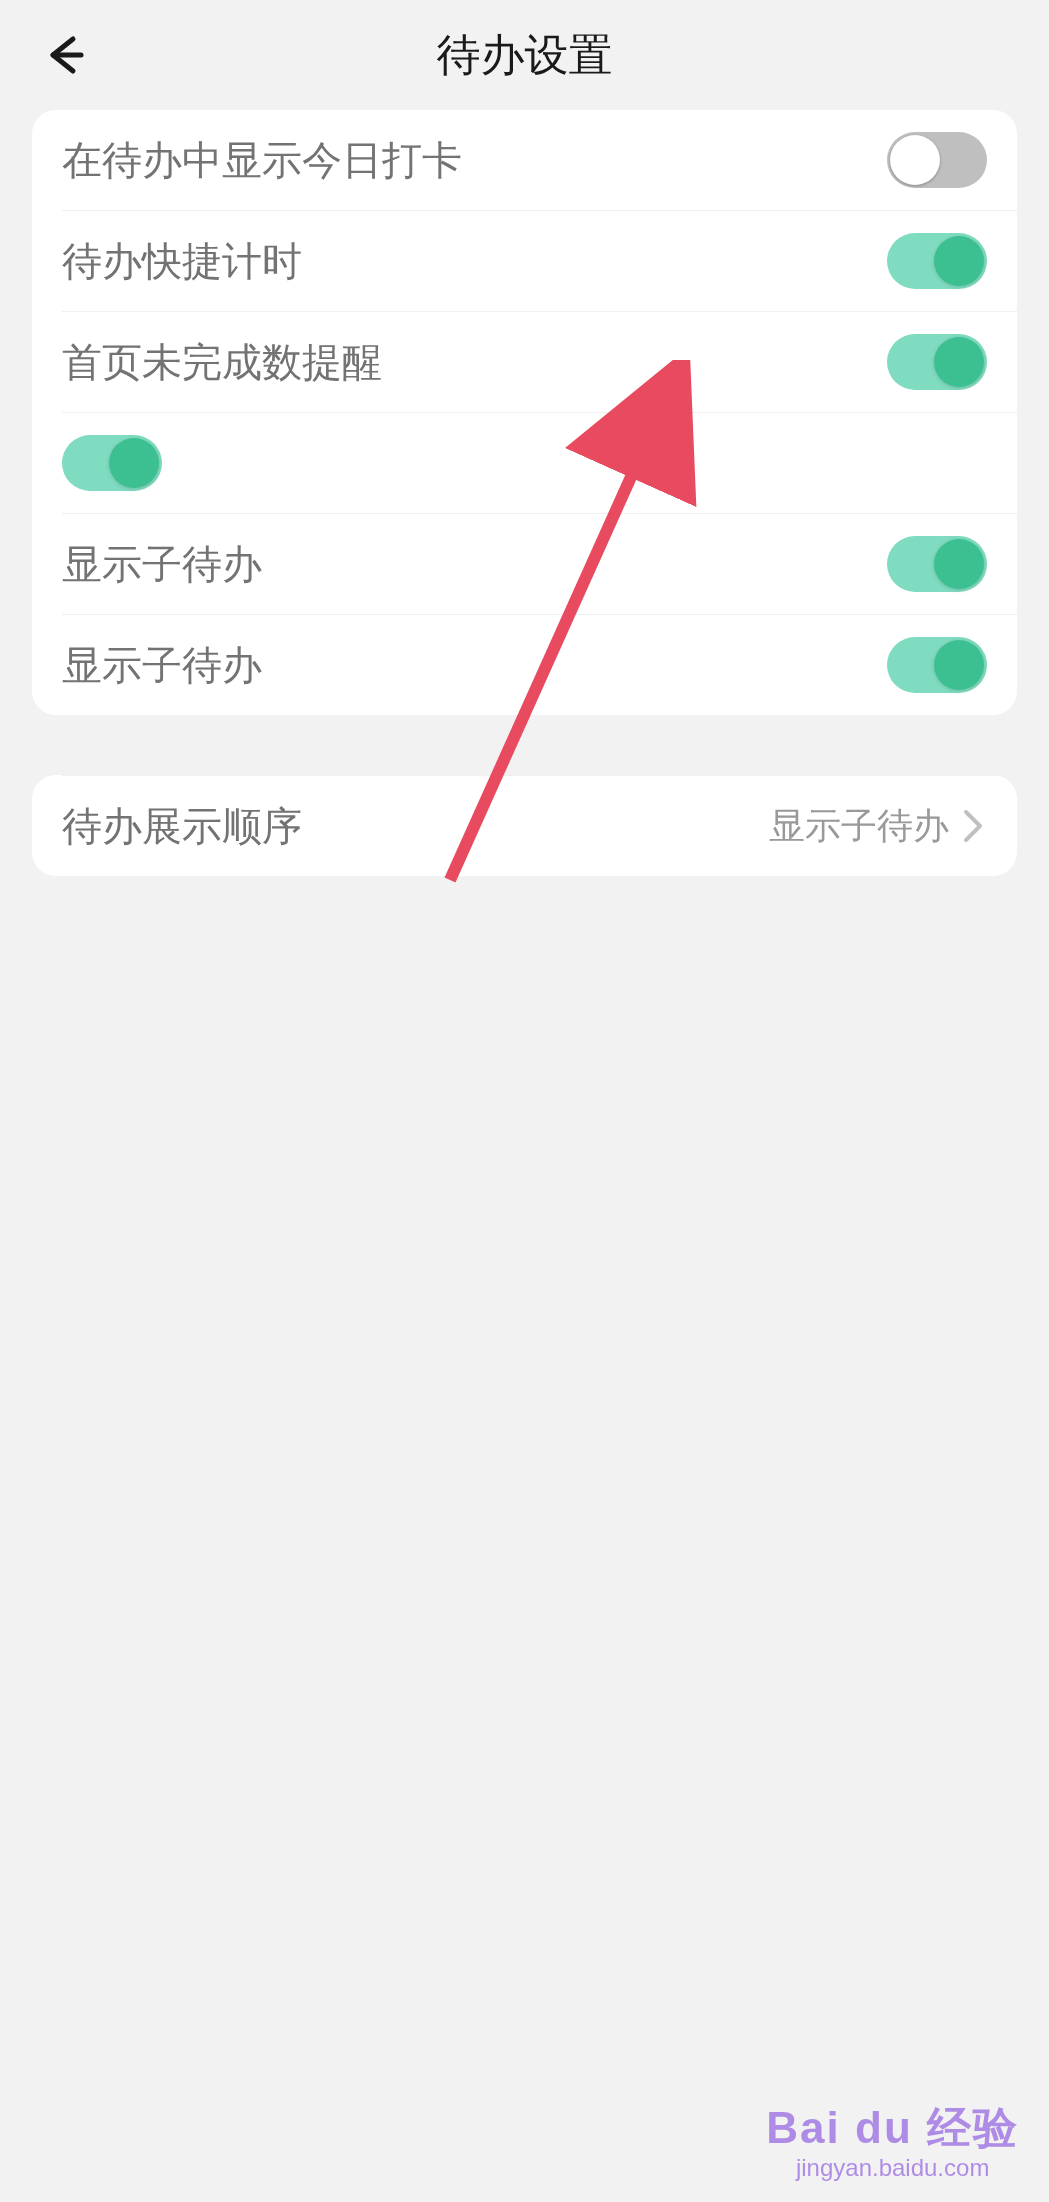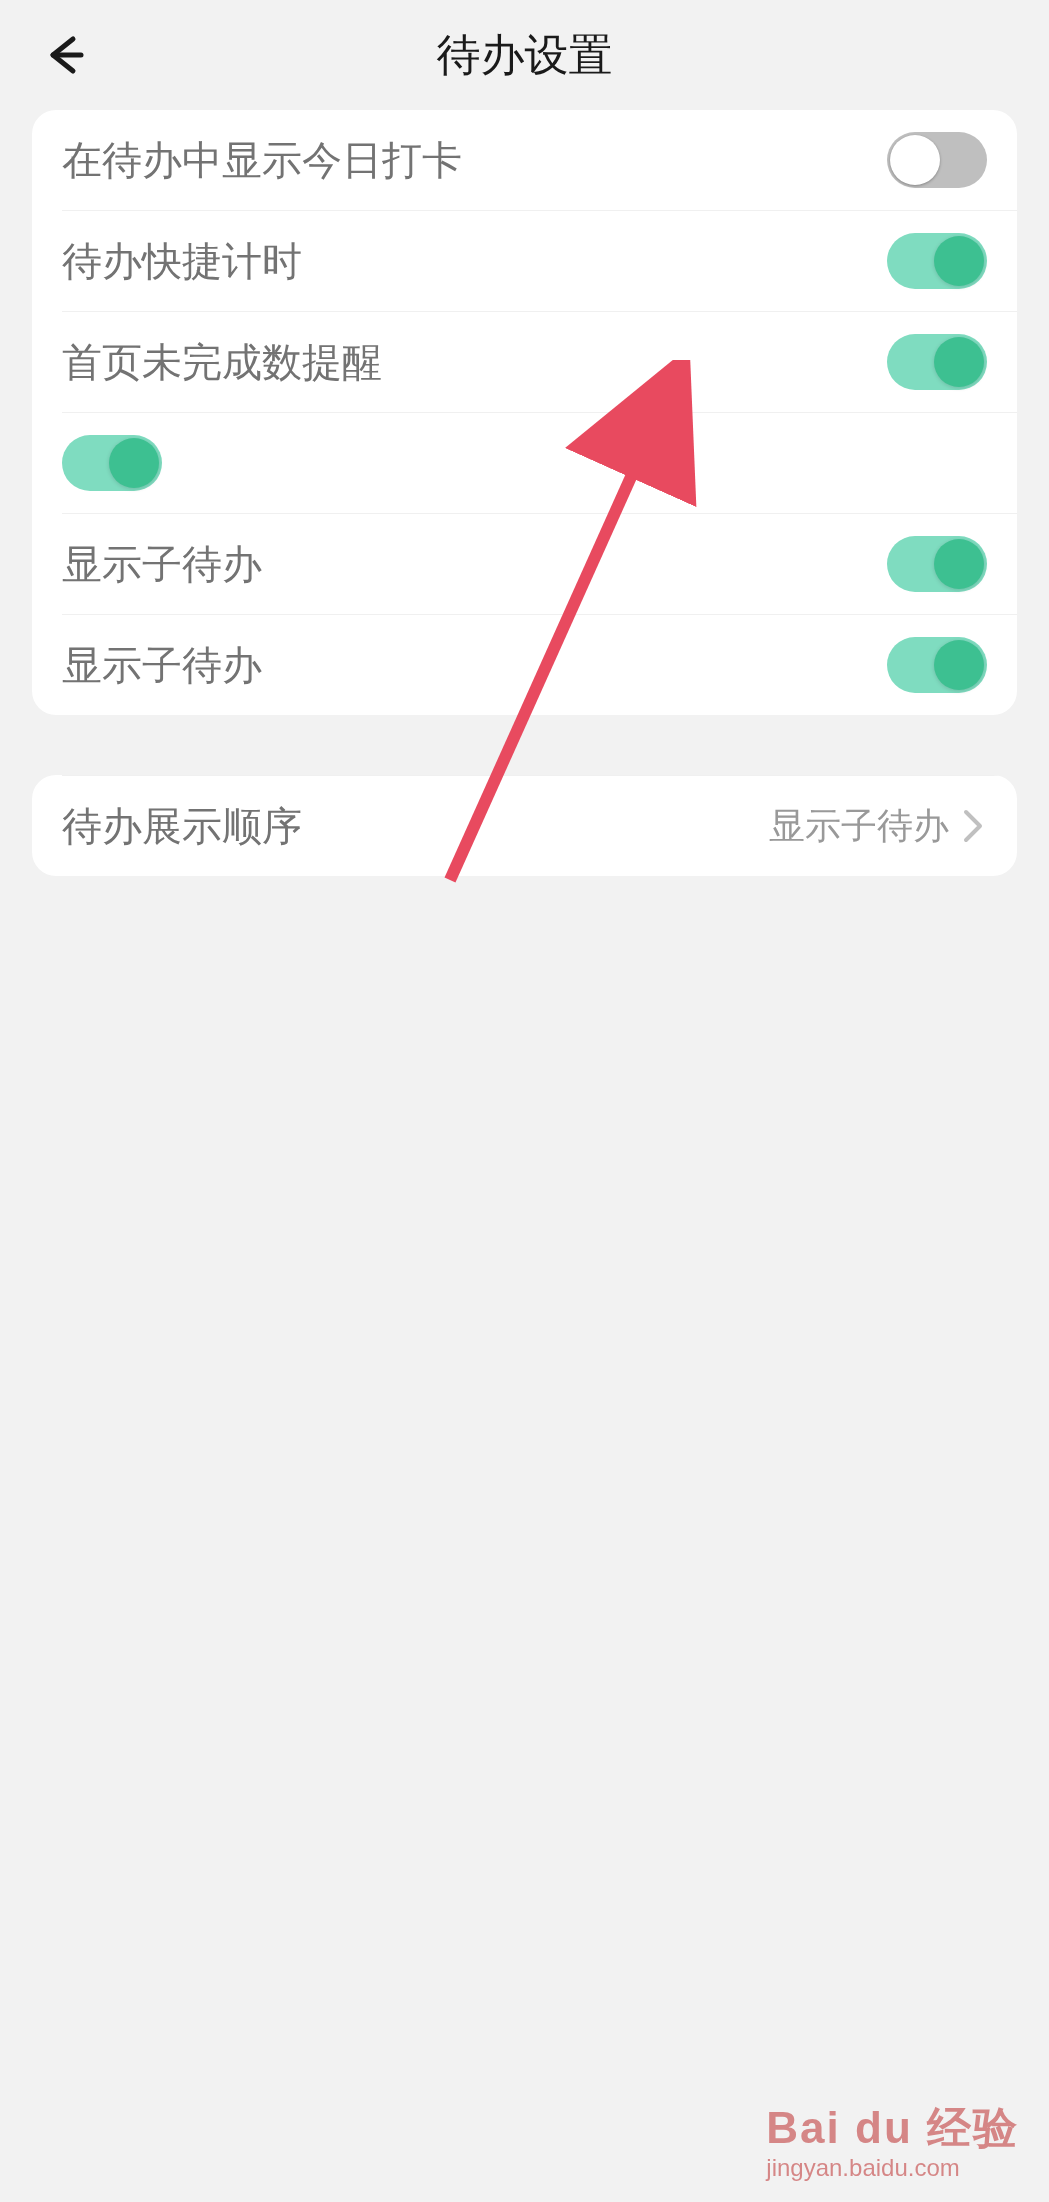--- a/index.html
+++ b/index.html
@@ -112,24 +112,24 @@
       background: #3dc091;
     }
     .arrow-annotation {
       position: absolute;
       pointer-events: none;
     }
     .watermark {
       position: absolute;
       bottom: 20px;
       right: 30px;
-      color: #b91c1c;
+      color: #6d28d9;
       font-size: 28px;
       opacity: 0.5;
-      text-align: left;
+      text-align: center;
     }
     .watermark-top {
       font-size: 44px;
       font-weight: bold;
       letter-spacing: 2px;
     }
     .watermark-bottom {
       font-size: 24px;
       margin-top: -4px;
     }

